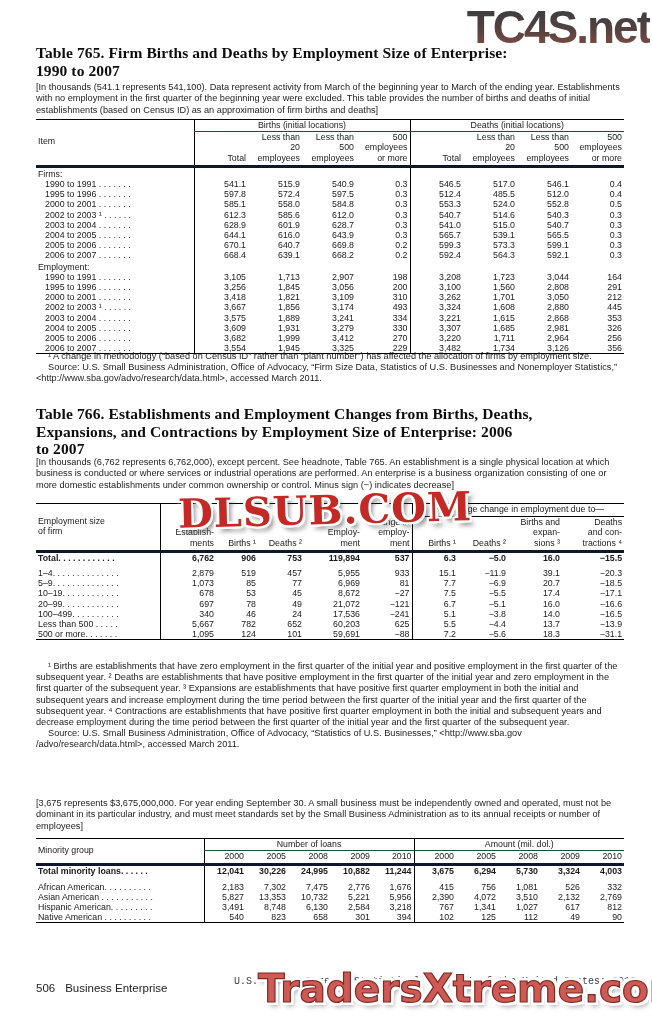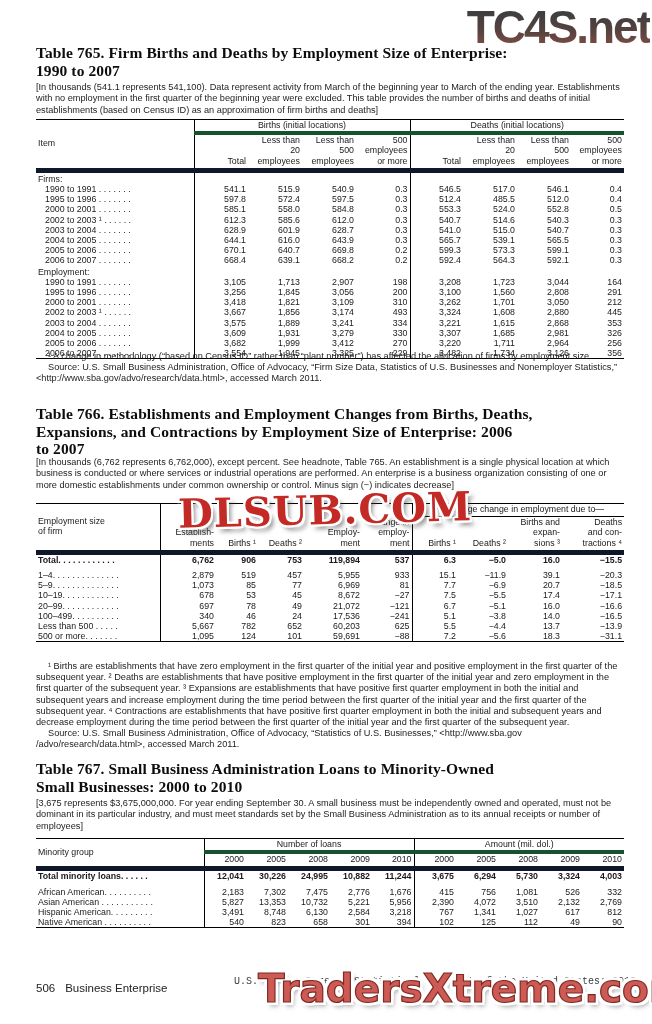--- a/index.html
+++ b/index.html
@@ -8,25 +8,25 @@
   .content{position:absolute;left:36px;top:0;width:588px;height:100%;}
   .block{position:absolute;left:0;width:100%;}
 
   .title{font-family:"Liberation Serif",serif;font-weight:bold;font-size:15.5px;
          line-height:17.5px;white-space:pre-line;color:#0d0d0d;letter-spacing:.1px;}
   .headnote{font-size:9.2px;line-height:11.4px;color:#1c1c1c;}
   .notes p{font-size:9.2px;line-height:11.2px;text-indent:12px;margin:0;color:#1c1c1c;}
 
   table{border-collapse:collapse;table-layout:fixed;width:100%;}
   .stat-table{border-top:1.4px solid #000;border-bottom:1.4px solid #000;}
-  .stat-table tbody{border-top:5px solid #0f172a;}
+  .stat-table tbody{border-top:3px solid #0f172a;}
   th,td{font-weight:normal;font-size:8.8px;line-height:10.2px;padding:0 2px;}
   thead th{vertical-align:bottom;text-align:right;white-space:pre-line;padding-bottom:2px;}
   th.item-h{vertical-align:middle;text-align:left;white-space:pre-line;}
-  th.group{text-align:center;vertical-align:middle;border-bottom:4px solid #14532d;
+  th.group{text-align:center;vertical-align:middle;border-bottom:1px solid #14532d;
            white-space:nowrap;padding-bottom:1px;}
   th.group-pct{text-align:center;vertical-align:middle;border-bottom:1px solid #000;
                white-space:nowrap;overflow:visible;}
   td.num{text-align:right;white-space:nowrap;}
   td.item{text-align:left;white-space:pre;overflow:hidden;}
   td.item.indent{padding-left:9px;}
   .div{border-left:1px solid #000;}
   tr.bold td{font-weight:bold;}
   tr.spacer td{height:5px;padding:0;}
   tr.section td{padding-top:1px;}
@@ -465,22 +465,20 @@
             <td class="num">−31.1</td>
           </tr>
         </tbody>
     </table>
 
     <div class="block notes" style="top:661px;">
       <p>¹ Births are establishments that have zero employment in the first quarter of the initial year and positive employment in the first quarter of the subsequent year. ² Deaths are establishments that have positive employment in the first quarter of the initial year and zero employment in the first quarter of the subsequent year. ³ Expansions are establishments that have positive first quarter employment in both the initial and subsequent years and increase employment during the time period between the first quarter of the initial year and the first quarter of the subsequent year. ⁴ Contractions are establishments that have positive first quarter employment in both the initial and subsequent years and decrease employment during the time period between the first quarter of the initial year and the first quarter of the subsequent year.</p>
       <p>Source: U.S. Small Business Administration, Office of Advocacy, “Statistics of U.S. Businesses,” &lt;http://www.sba.gov /advo/research/data.html&gt;, accessed March 2011.</p>
     </div>
 
-    <div class="block title" style="top:760px;">Table 767. Small Business Administration Loans to Minority-Owned
-Small Businesses: 2000 to 2010</div>
     <div class="block headnote" style="top:798px;">[3,675 represents $3,675,000,000. For year ending September 30. A small business must be independently owned and operated, must not be dominant in its particular industry, and must meet standards set by the Small Business Administration as to its annual receipts or number of employees]</div>
 
     <table class="block stat-table" style="top:838px;">
       <colgroup>
         <col style="width:168px">
         <col style="width:42px">
           <col style="width:42px">
           <col style="width:42px">
           <col style="width:42px">
           <col style="width:42px">

